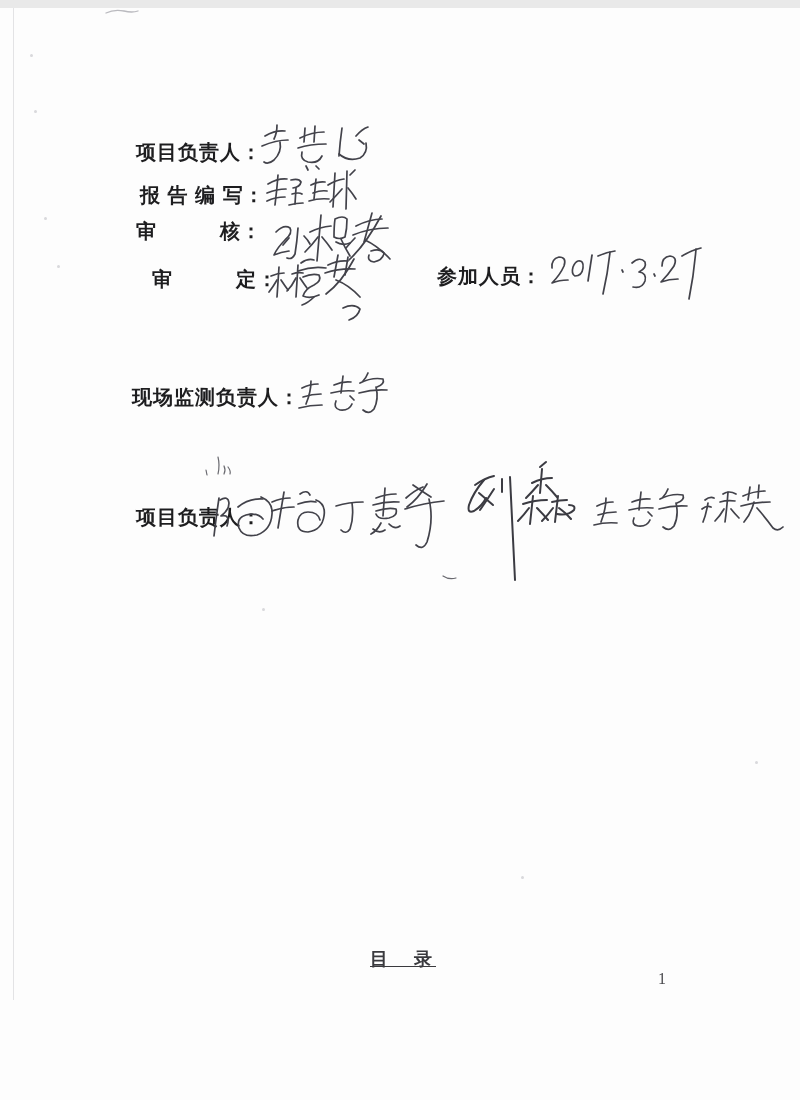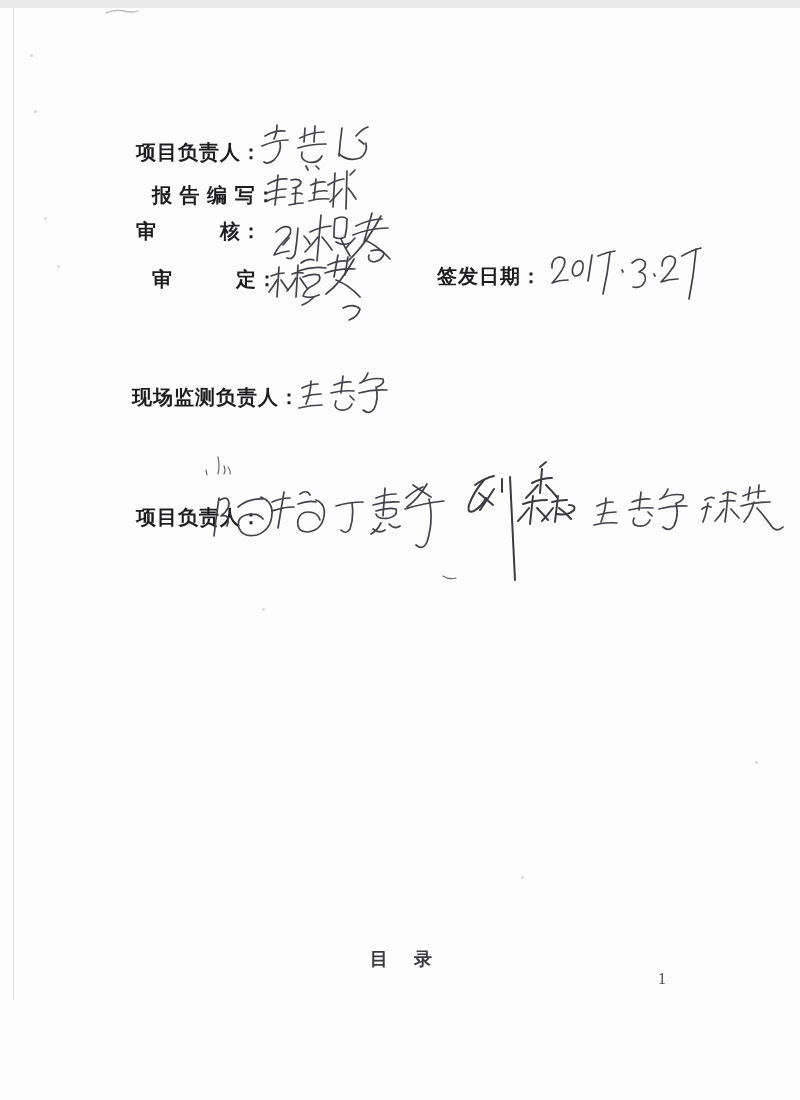--- a/index.html
+++ b/index.html
@@ -8,21 +8,21 @@
     position:relative; width:800px; height:1100px; margin:8px auto;
     background:#fdfdfd; overflow:hidden;
   }
   .lbl {
     position:absolute; font-family:"Liberation Sans","DejaVu Sans",sans-serif;
     font-weight:600; font-size:20px; line-height:22px; color:#1d1d1f;
     letter-spacing:1px; white-space:pre;
   }
   .toc {
     position:absolute; left:370px; top:941px; font-size:18px; line-height:20px;
-    font-weight:600; color:#3a3a3e; letter-spacing:4px; white-space:pre;
+    font-weight:600; color:#3a3a3e; letter-spacing:4px; white-space:pre;text-decoration:underline;
   }
   .pagenum {
     position:absolute; left:658px; top:962px; font-family:"Liberation Serif","DejaVu Serif",serif;
     font-size:16px; color:#4a4a4e;
   }
   .sig { position:absolute; }
   .sig path {
     fill:none; stroke:#42424a; stroke-width:1.7;
     stroke-linecap:round; stroke-linejoin:round;
   }
@@ -68,21 +68,21 @@
       <path d="M44 36 Q56 32 72 32"></path>
         <path d="M48 40 Q46 48 54 50 Q64 52 68 44"></path>
       <path d="M52 54 L54 58"></path>
         <path d="M62 54 L65 57"></path>
       <path d="M88 16 Q86 30 85 44"></path>
         <path d="M85 42 Q94 50 106 46 Q114 41 112 31"></path>
       <path d="M102 24 Q108 17 114 15"></path>
         <path d="M105 28 L110 32"></path>
     </svg>
 
-    <div class="lbl" style="left:152px;top:176px">报 告 编 写：</div>
+    <div class="lbl" style="left:140px;top:176px">报 告 编 写：</div>
     <svg class="sig" style="left:254px;top:156px" width="112" height="58" viewBox="0 0 112 58" title="程琳">
       <path d="M14 20 Q24 14 33 15"></path>
         <path d="M24 11 Q23 25 21 41"></path>
       <path d="M13 29 Q23 25 32 25"></path>
         <path d="M13 37 Q21 33 31 33"></path>
       <path d="M37 16 Q45 14 47 18 Q46 23 39 24"></path>
         <path d="M38 30 Q45 28 48 30"></path>
       <path d="M42 24 L41 40"></path>
         <path d="M35 41 Q43 39 49 39"></path>
       <path d="M57 21 Q65 17 71 18"></path>
@@ -135,21 +135,21 @@
       <path d="M58 51 Q52 57 46 59"></path>
       <path d="M72 19 Q82 14 92 15"></path>
         <path d="M69 27 Q84 22 99 23"></path>
       <path d="M82 9 L78 31"></path>
         <path d="M92 11 L89 29"></path>
       <path d="M98 13 Q86 36 70 48"></path>
         <path d="M80 34 Q93 39 104 51"></path>
       <path d="M87 62 Q98 57 104 63 Q102 71 93 74"></path>
     </svg>
 
-    <div class="lbl" style="left:437px;top:257px">签发日期：</div>
+    <div class="lbl" style="left:437px;top:257px">参加人员：</div>
     <svg class="sig" style="left:538px;top:228px" width="175" height="72" viewBox="0 0 175 72" title="2017·3·27">
       <path d="M14 32 Q13 23 21 21 Q29 21 26 30 Q22 39 14 47 Q21 44 30 44"></path>
       <path d="M40 25 Q46 24 45 32 Q44 40 37 40 Q33 38 35 31 Q37 26 40 25"></path>
       <path d="M54 19 Q52 32 50 45"></path>
       <path d="M60 20 Q69 16 77 15"></path>
         <path d="M72 16 Q70 36 65 58"></path>
       <path d="M84 34 L85 36"></path>
       <path d="M94 27 Q102 20 107 26 Q109 32 101 36 Q109 37 107 45 Q104 53 95 51"></path>
       <path d="M116 38 L117 40"></path>
       <path d="M124 30 Q124 21 132 20 Q140 21 136 30 Q130 39 123 46 Q131 43 140 43"></path>

